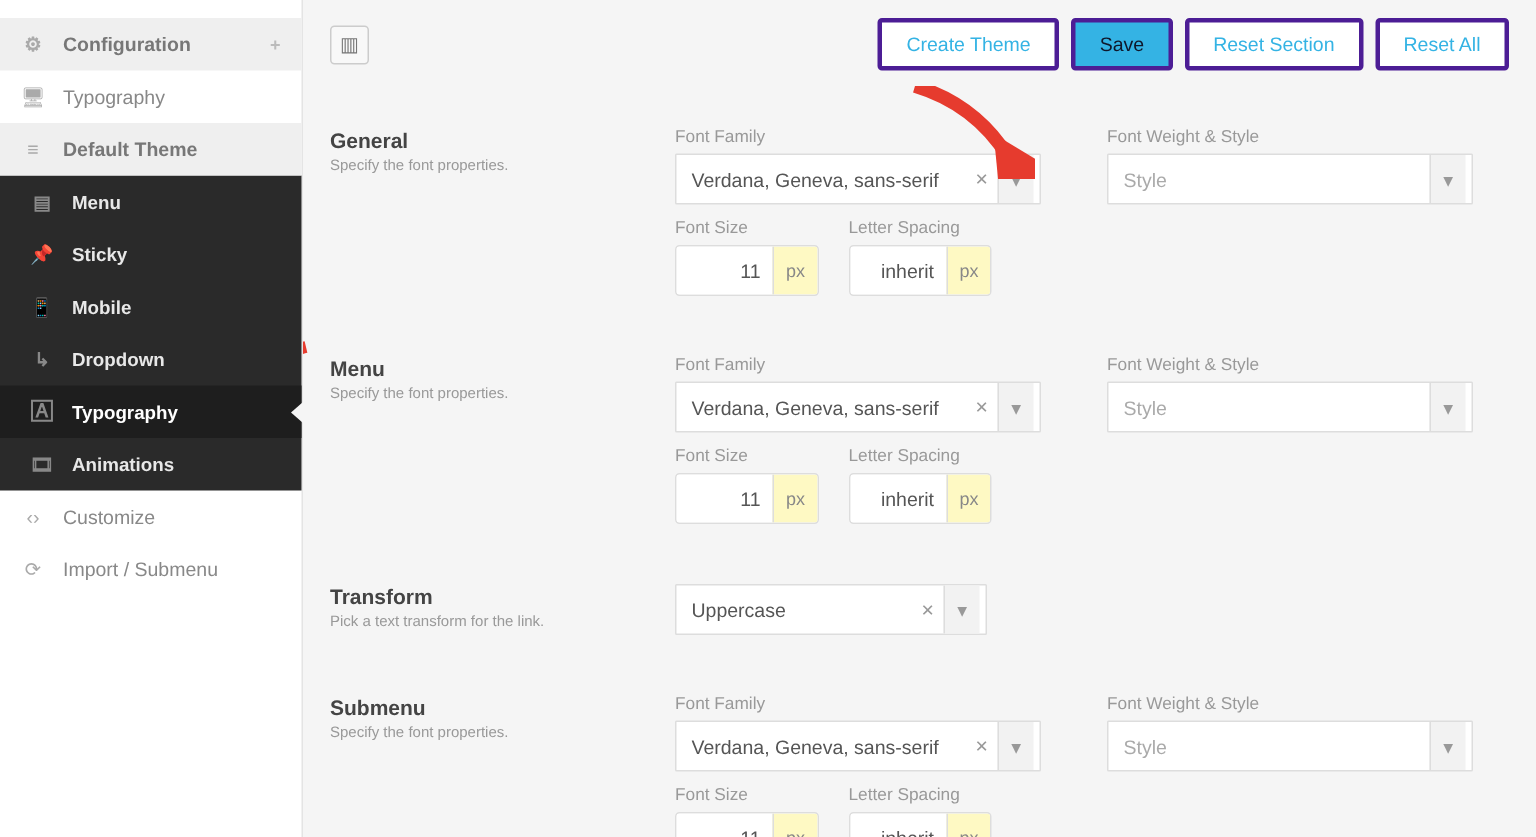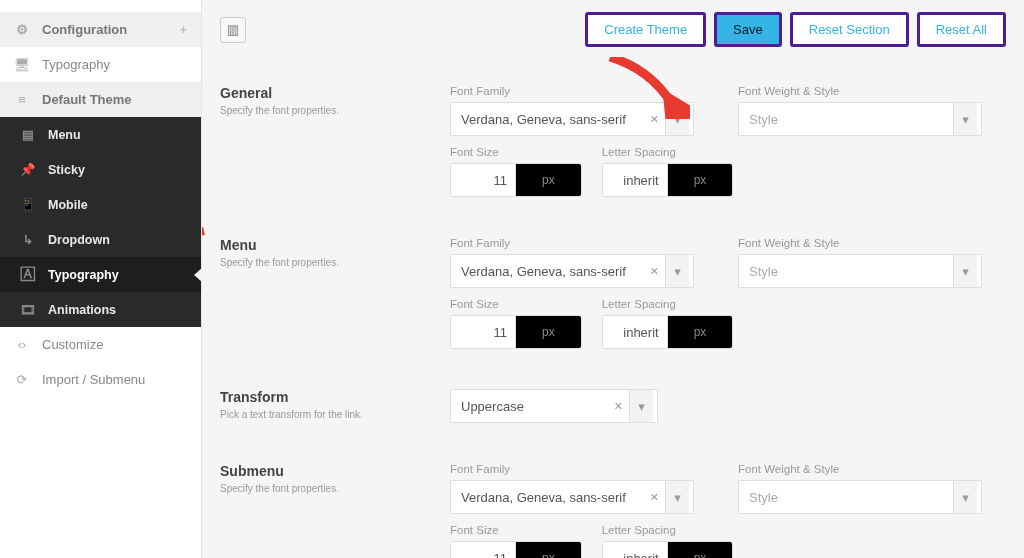--- a/index.html
+++ b/index.html
@@ -199,23 +199,23 @@
     width: 64px;
     border: none;
     padding: 0 8px;
     text-align: right;
     font-size: 13px;
     color: #555;
     outline: none;
     height: 100%;
   }
   .num-wrap .unit {
-    background: #000000;
+    background: #fef9c3;
     border-left: 1px solid #ddd;
-    padding: 0 26px;
+    padding: 0 8px;
     font-size: 12px;
     color: #888;
     height: 100%;
     display: inline-flex;
     align-items: center;
   }
   
   .arrow {
     position: absolute;
     pointer-events: none;

